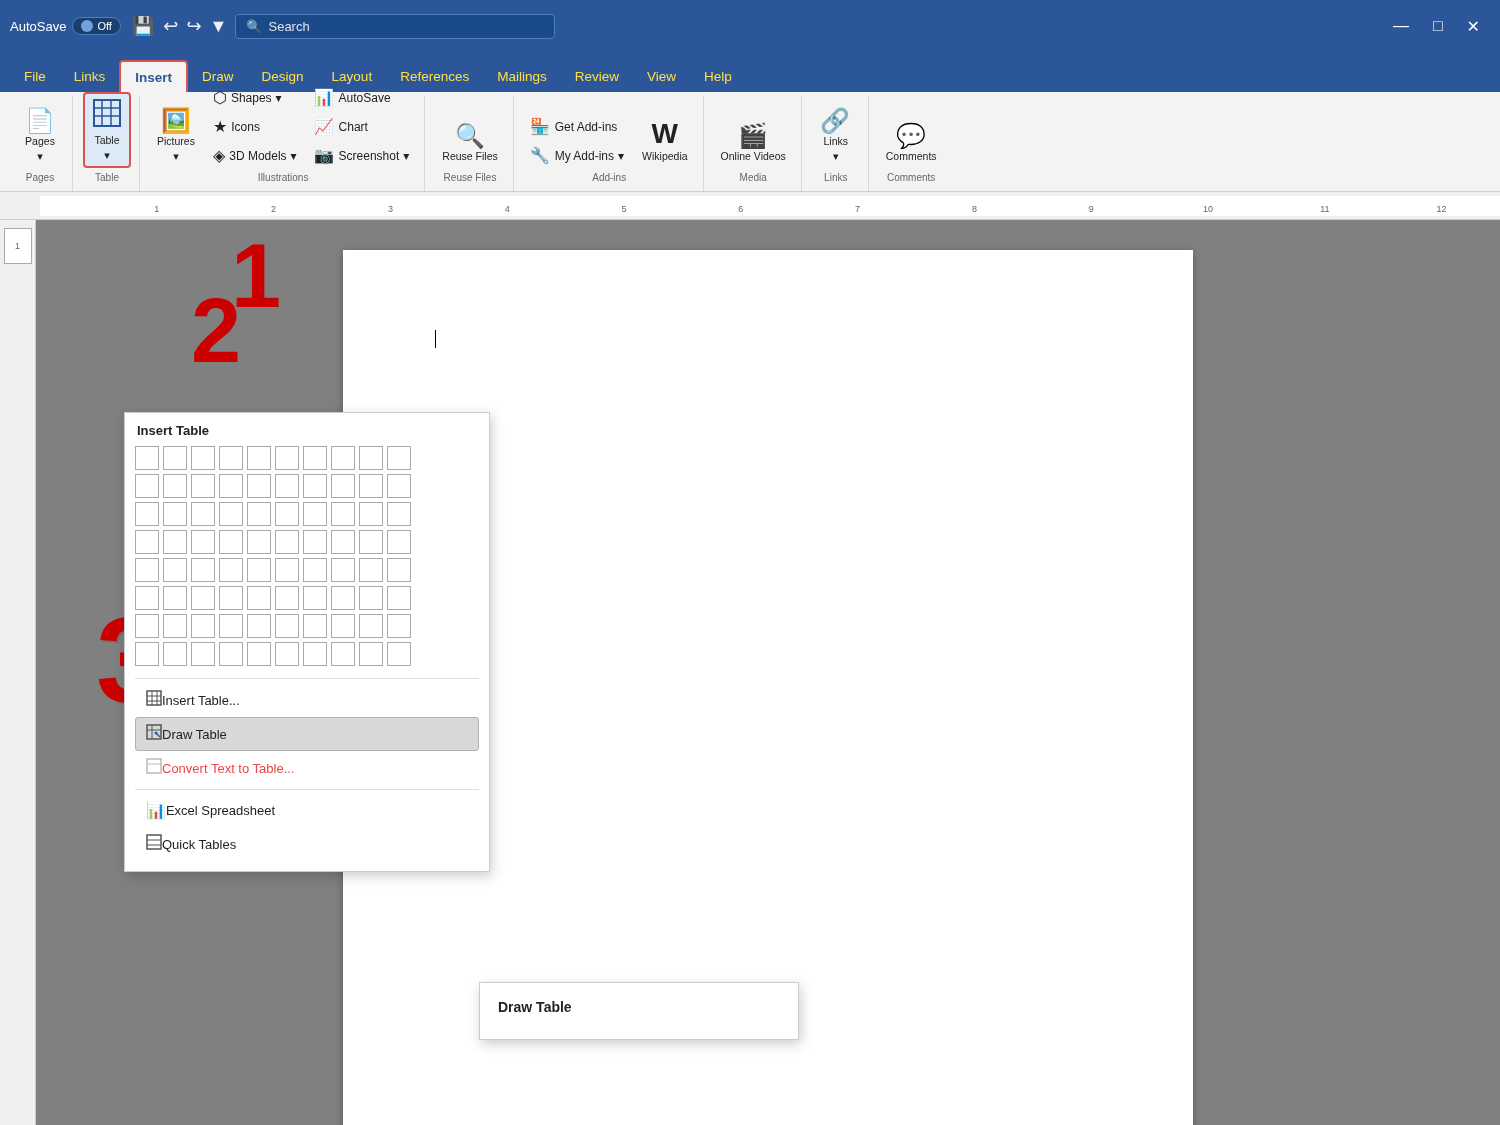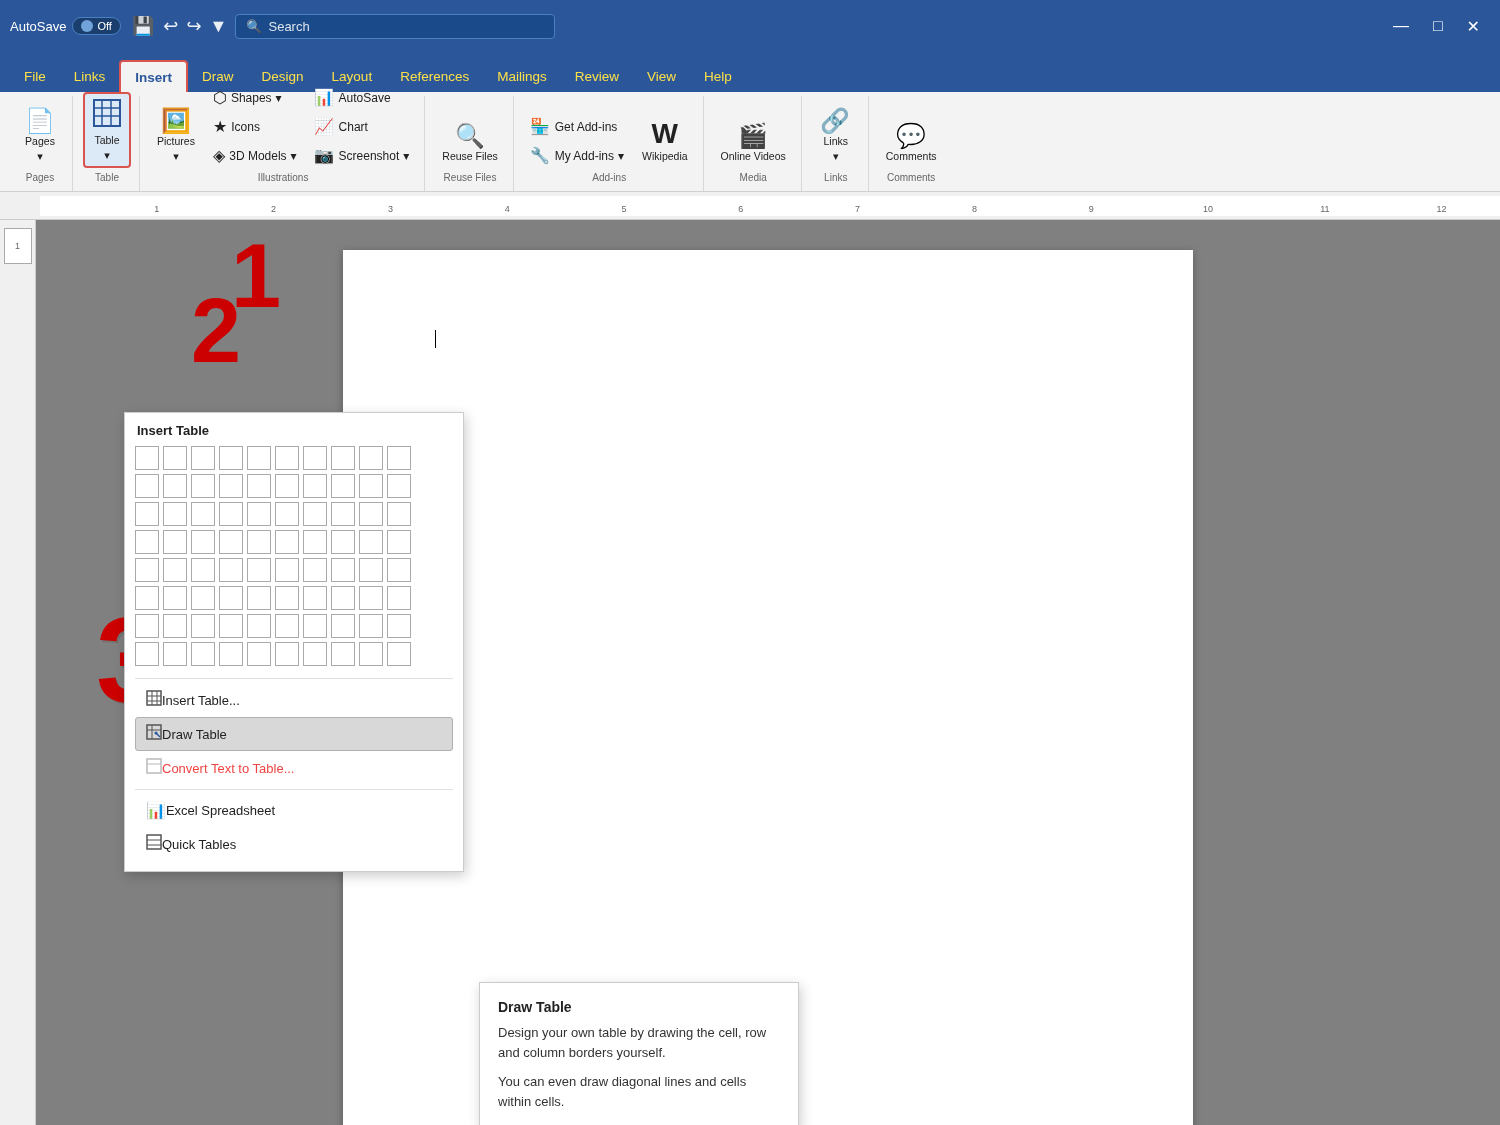--- a/index.html
+++ b/index.html
@@ -249,21 +249,21 @@
     .dropdown-overlay {
       position: absolute;
       top: 192px; 
       left: 88px;
       z-index: 100;
     }
     .insert-table-dropdown {
       background: white;
       border: 1px solid #ccc;
       box-shadow: 2px 4px 12px rgba(0,0,0,0.2);
-      width: 340px;
+      width: 366px;
       padding: 10px;
     }
     .dropdown-title {
       font-size: 13px;
       font-weight: 600;
       color: #222;
       margin-bottom: 8px;
       padding-left: 2px;
     }
     .table-grid {
@@ -718,24 +718,20 @@
                 <line x1="1" y1="6" x2="15" y2="6" stroke="#555" stroke-width="1"></line>
                 <line x1="1" y1="11" x2="15" y2="11" stroke="#555" stroke-width="1"></line>
               </svg>
           </span>
           <span>Quick Tables</span>
         </div>
       </div>
 
       <div class="tooltip-box">
         <div class="tooltip-title">Draw Table</div>
-        <div class="tooltip-text">
-          <p>Design your own table by drawing the cell, row and column borders yourself.</p>
-          <p>You can even draw diagonal lines and cells within cells.</p>
-        </div>
       </div>
     </div>
 
     <div style="position:absolute;top:5px;left:195px;">
       <span style="color:#cc0000;font-size:90px;font-weight:900;font-family:Arial Black,Arial,sans-serif;">1</span>
     </div>
 
     <div style="position:absolute;top:60px;left:155px;">
       <span style="color:#cc0000;font-size:90px;font-weight:900;font-family:Arial Black,Arial,sans-serif;">2</span>
     </div>

